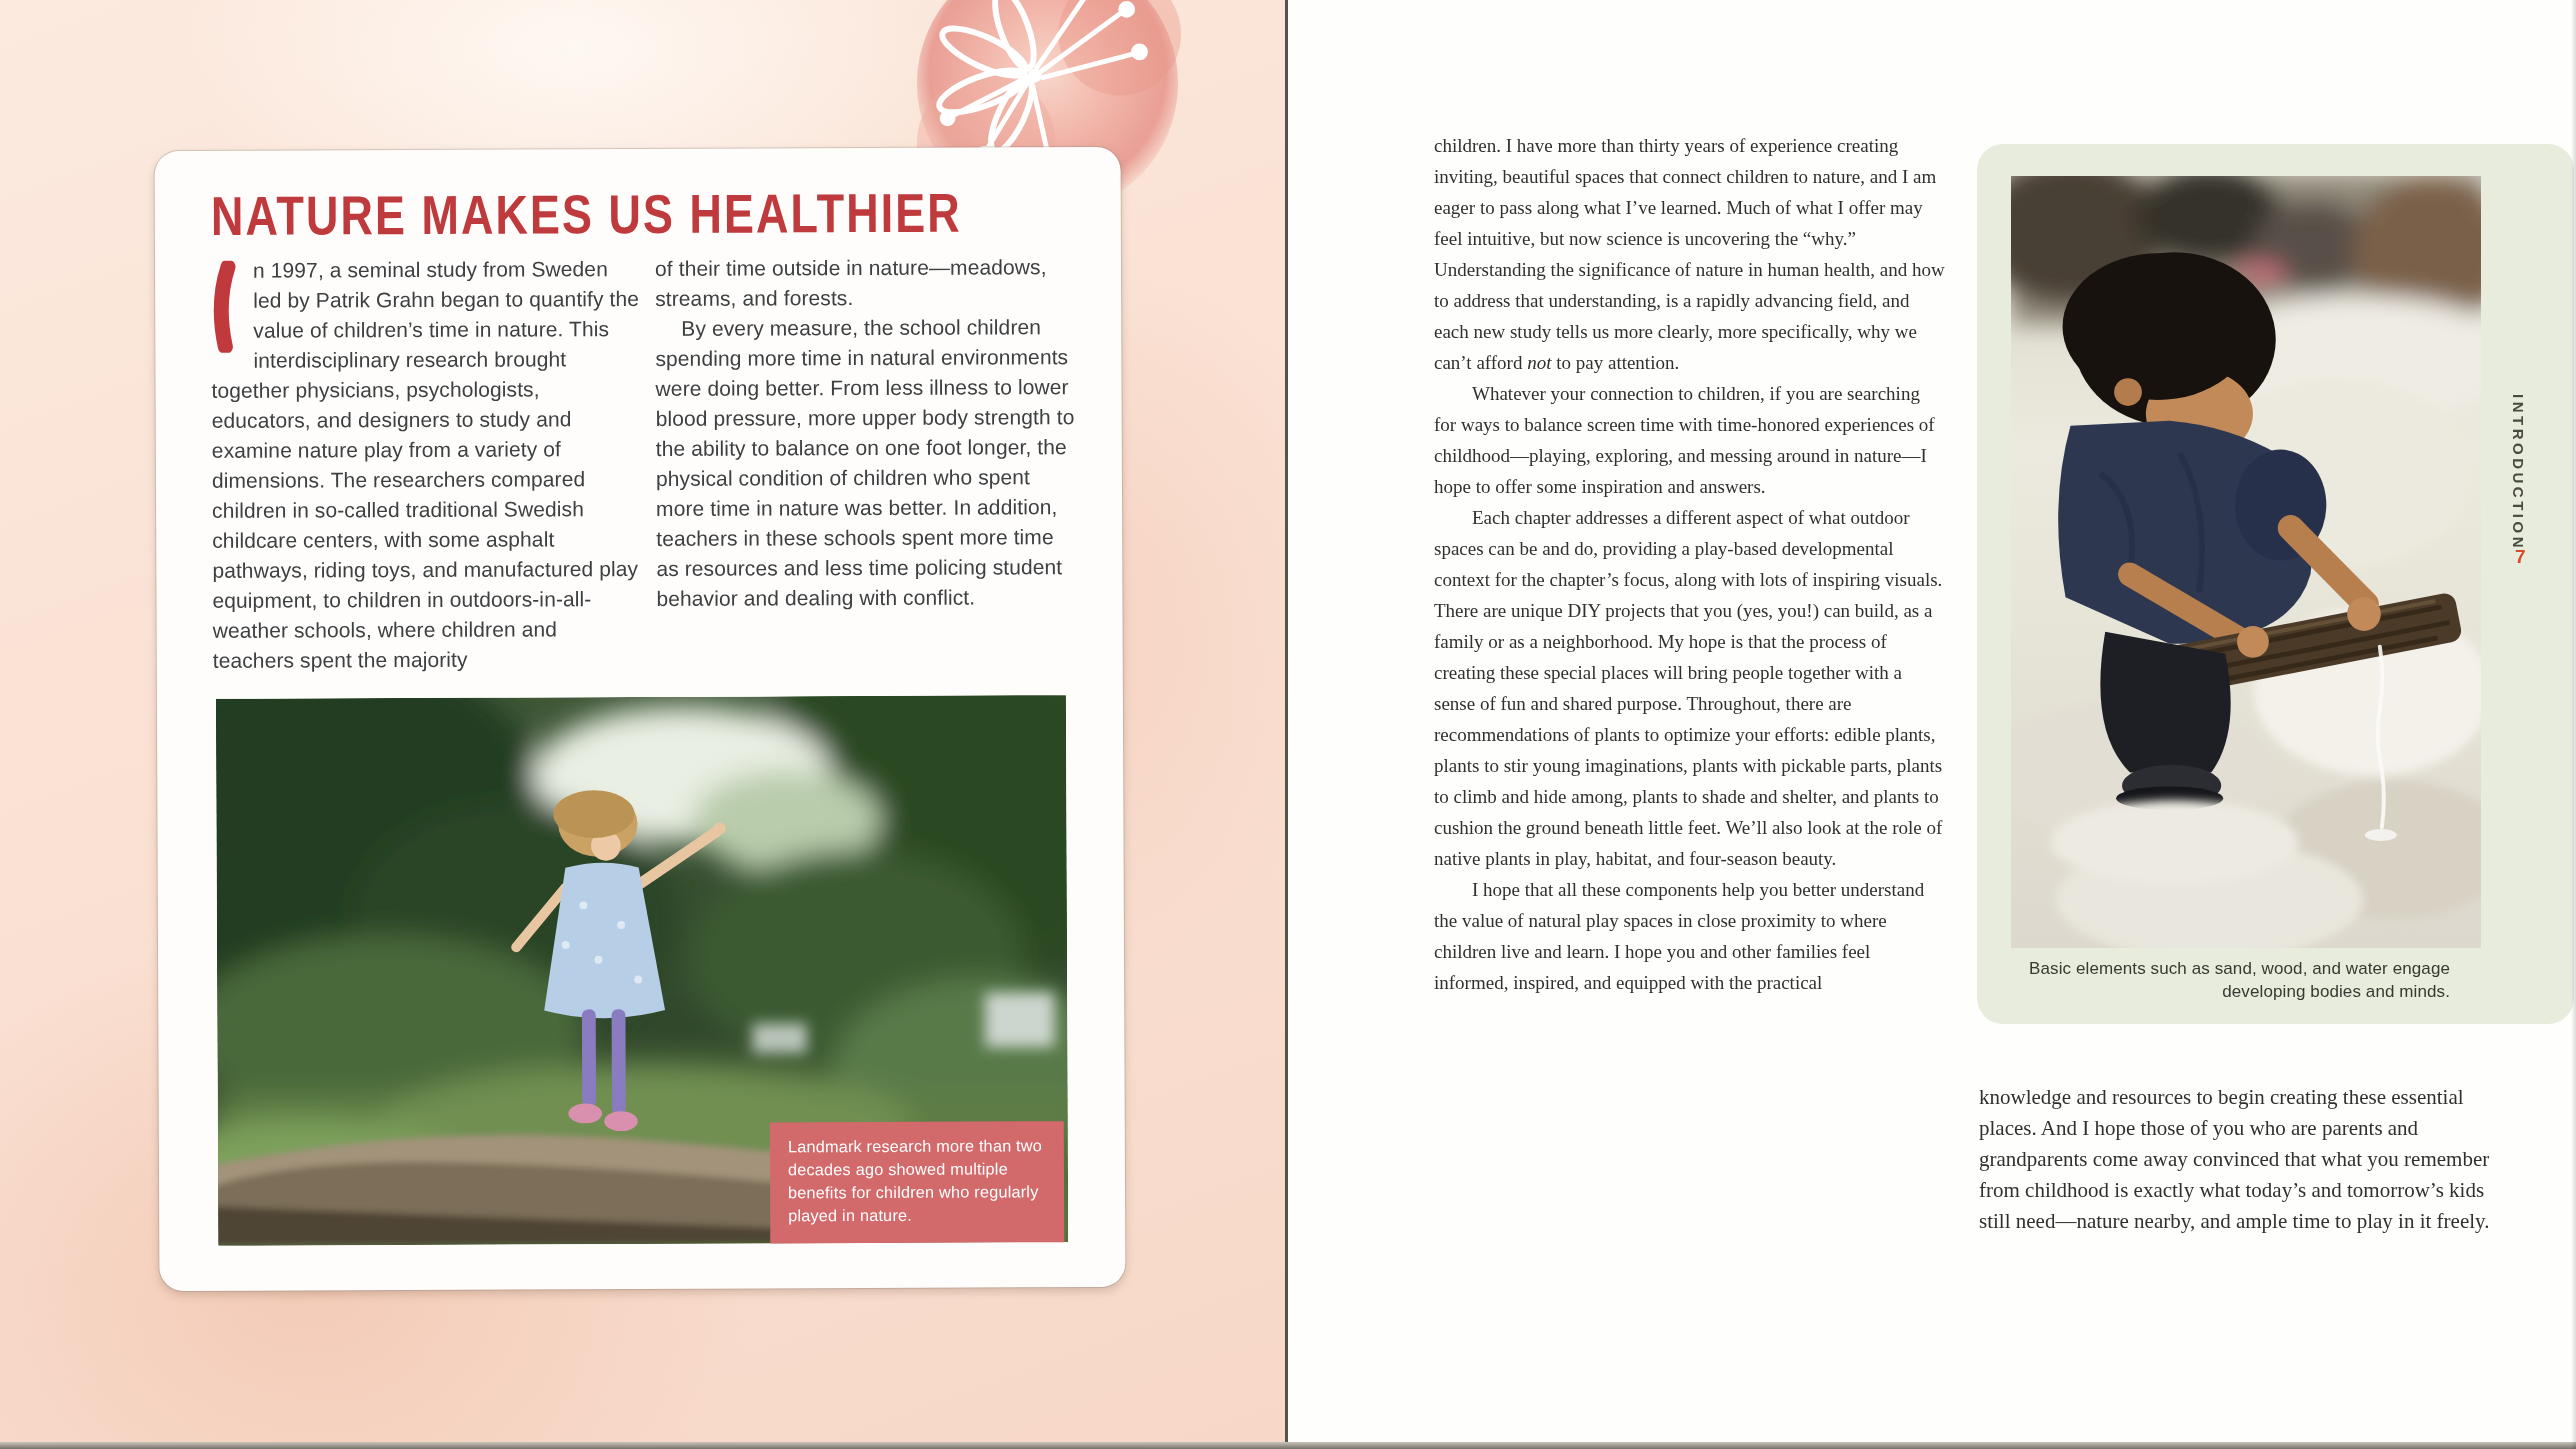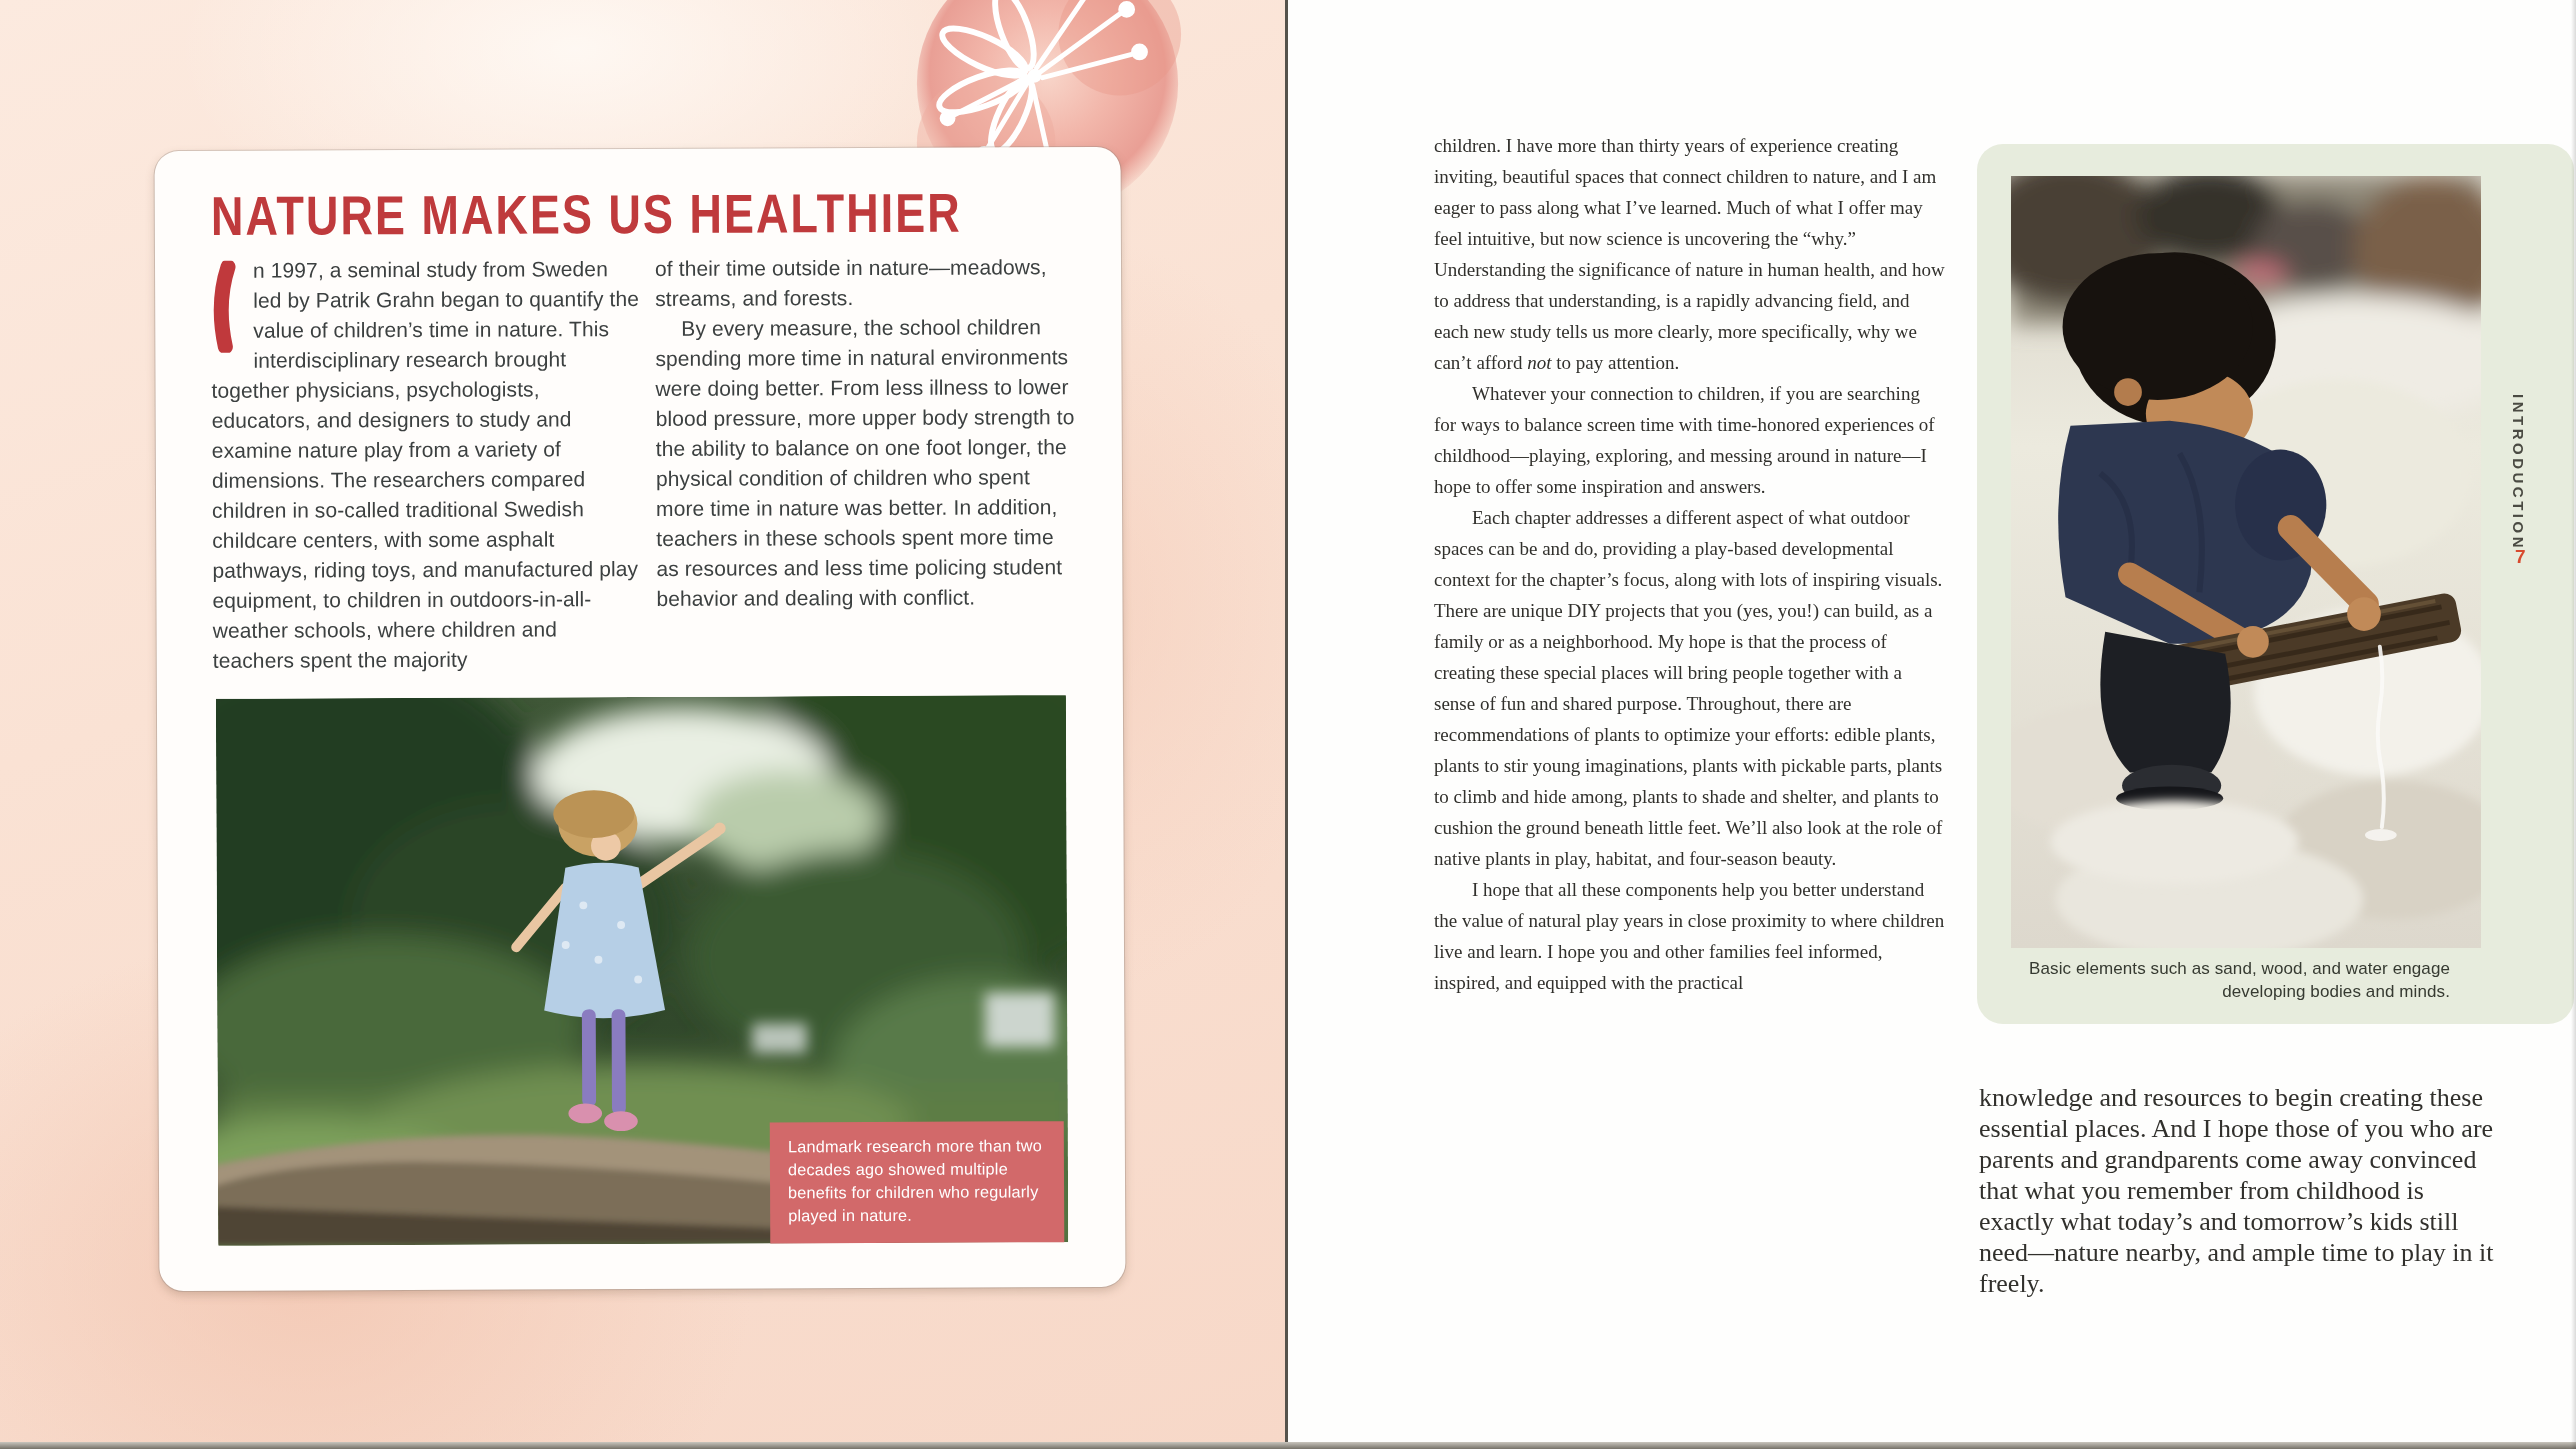--- a/index.html
+++ b/index.html
@@ -64,21 +64,21 @@
   .serif{font-family:"Liberation Serif",serif;color:#31302c;}
   .main-col{
     position:absolute;left:146px;top:130px;width:512px;
     font-size:19px;line-height:31px;
   }
   .main-col p{margin:0;}
   .main-col p + p{text-indent:38px;}
   .main-col .it{font-style:italic;}
   .bottom-col{
     position:absolute;left:691px;top:1082px;width:515px;
-    font-size:26px;line-height:31px;
+    font-size:21px;line-height:31px;
   }
 
   .green-panel{
     position:absolute;left:689px;top:144px;width:597px;height:880px;
     background:#e7ecdd;border-radius:26px;
   }
   .right-photo{position:absolute;left:723px;top:176px;width:470px;height:772px;overflow:hidden;}
   .right-photo svg{display:block;width:100%;height:100%;}
   .panel-caption{
     position:absolute;left:716px;top:957px;width:446px;
@@ -239,21 +239,21 @@
       <div class="photo-caption-box">Landmark research more than two decades ago showed multiple benefits for children who regularly played in nature.</div>
     </div>
   </div>
 
   <div class="right-page">
 
     <div class="main-col serif">
       <p><span>children. I have more than thirty years of experience creating inviting, beautiful spaces that connect children to nature, and I am eager to pass along what I’ve learned. Much of what I offer may feel intuitive, but now science is uncovering the “why.” Understanding the significance of nature in human health, and how to address that understanding, is a rapidly advancing field, and each new study tells us more clearly, more specifically, why we can’t afford </span><span class="it">not</span><span> to pay attention.</span></p>
       <p>Whatever your connection to children, if you are searching for ways to balance screen time with time-honored experiences of childhood—playing, exploring, and messing around in nature—I hope to offer some inspiration and answers.</p>
       <p>Each chapter addresses a different aspect of what outdoor spaces can be and do, providing a play-based developmental context for the chapter’s focus, along with lots of inspiring visuals. There are unique DIY projects that you (yes, you!) can build, as a family or as a neighborhood. My hope is that the process of creating these special places will bring people together with a sense of fun and shared purpose. Throughout, there are recommendations of plants to optimize your efforts: edible plants, plants to stir young imaginations, plants with pickable parts, plants to climb and hide among, plants to shade and shelter, and plants to cushion the ground beneath little feet. We’ll also look at the role of native plants in play, habitat, and four-season beauty.</p>
-      <p>I hope that all these components help you better understand the value of natural play years in close proximity to where children live and learn. I hope you and other families feel informed, inspired, and equipped with the practical</p>
+      <p>I hope that all these components help you better understand the value of natural play spaces in close proximity to where children live and learn. I hope you and other families feel informed, inspired, and equipped with the practical</p>
     </div>
 
     <div class="bottom-col serif">knowledge and resources to begin creating these essential places. And I hope those of you who are parents and grandparents come away convinced that what you remember from childhood is exactly what today’s and tomorrow’s kids still need—nature nearby, and ample time to play in it freely.</div>
 
     <div class="green-panel"></div>
 
     <div class="right-photo">
       <svg viewBox="0 0 474 779" preserveAspectRatio="none">
         <defs>
           <filter id="rb12" x="-40%" y="-40%" width="180%" height="180%">

